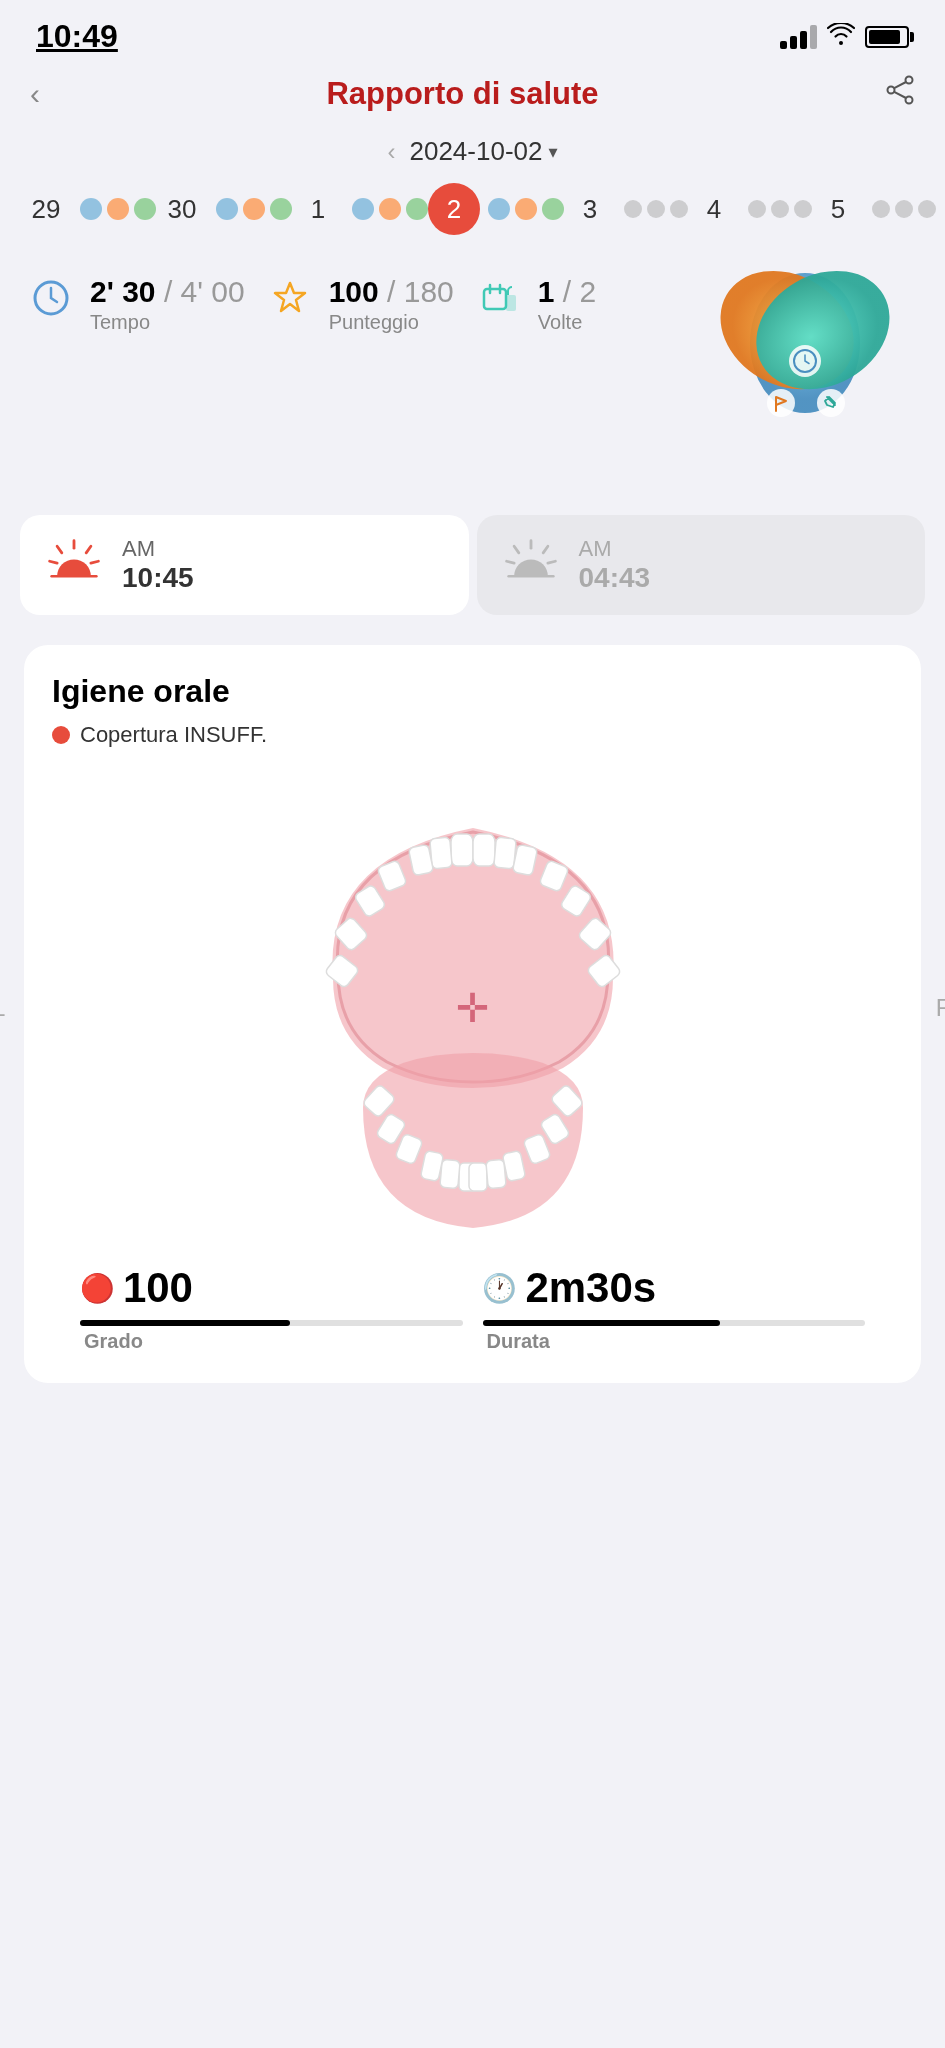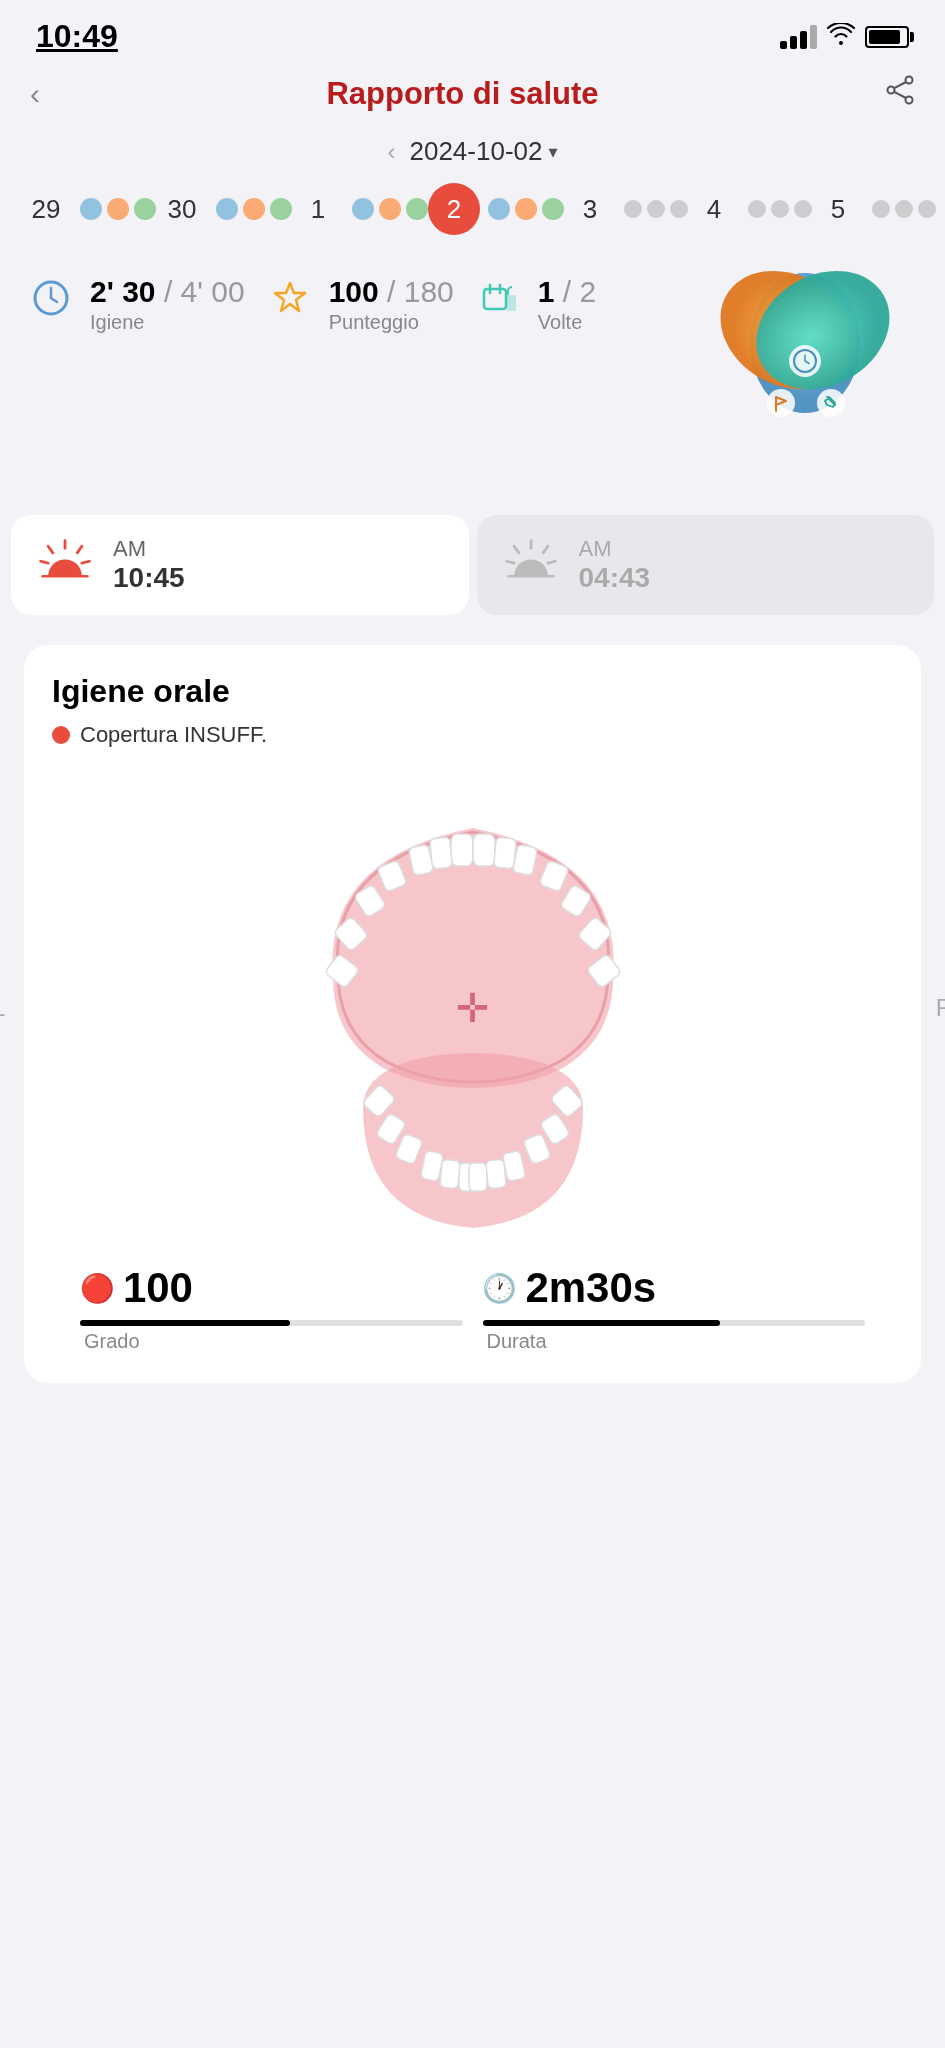--- a/index.html
+++ b/index.html
@@ -213,21 +213,21 @@
       width: 220px;
       height: 220px;
       position: relative;
       flex-shrink: 0;
     }
 
     
     .session-cards {
       display: flex;
       gap: 8px;
-      padding: 10px 11px 20px;
+      padding: 10px 20px 20px;
     }
     .session-card {
       flex: 1;
       background: white;
       border-radius: 20px;
       padding: 20px 24px;
       display: flex;
       align-items: center;
       gap: 18px;
     }
@@ -339,20 +339,21 @@
     .bottom-stat-num {
       font-size: 42px;
       font-weight: 800;
       color: #000;
     }
     .bottom-stat-label {
       font-size: 20px;
       color: #888;
       margin-top: 4px;
       padding-left: 4px;
+      font-weight: bold;
     }
     .progress-bar-container {
       width: 100%;
       height: 6px;
       background: #e0e0e0;
       border-radius: 3px;
       margin-top: 8px;
     }
     .progress-bar-fill {
       height: 100%;
@@ -488,21 +489,21 @@
         <svg width="38" height="38" viewBox="0 0 38 38" fill="none">
           <circle cx="19" cy="19" r="16" stroke="#5b9bd5" stroke-width="3" fill="none"></circle>
           <path d="M19 9v10l6 4" stroke="#5b9bd5" stroke-width="2.5" stroke-linecap="round"></path>
         </svg>
       </div>
       <div class="stat-content">
         <div class="stat-value">
           <span>2' 30</span>
           <span class="dim">/ 4' 00</span>
         </div>
-        <div class="stat-label">Igiene</div>
+        <div class="stat-label">Tempo</div>
       </div>
     </div>
 
     <div class="stat-row">
       <div class="stat-icon">
         <svg width="38" height="38" viewBox="0 0 38 38" fill="none">
           <polygon points="19,4 23,14 34,14 25,21 28,32 19,25 10,32 13,21 4,14 15,14" fill="none" stroke="#f5a623" stroke-width="2.5" stroke-linejoin="round"></polygon>
         </svg>
       </div>
       <div class="stat-content">

